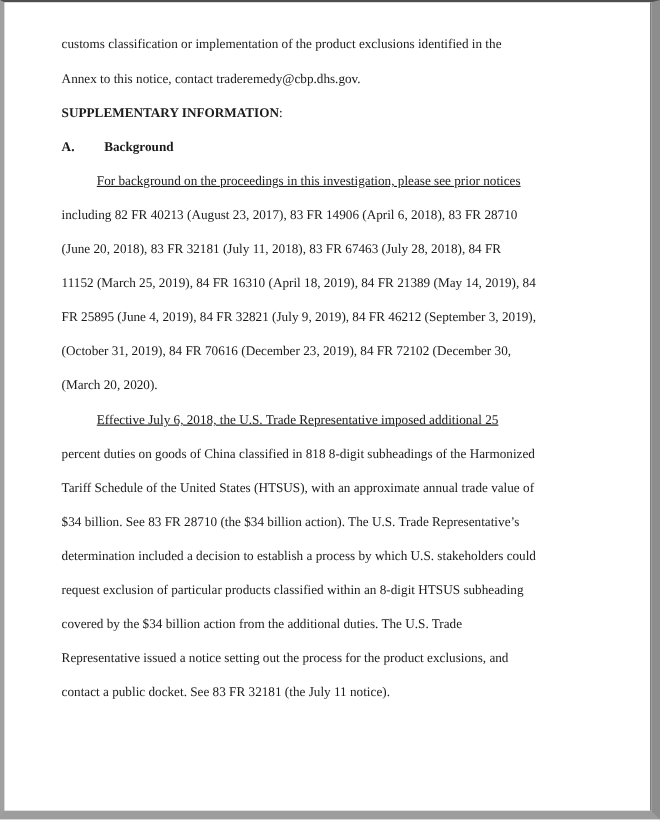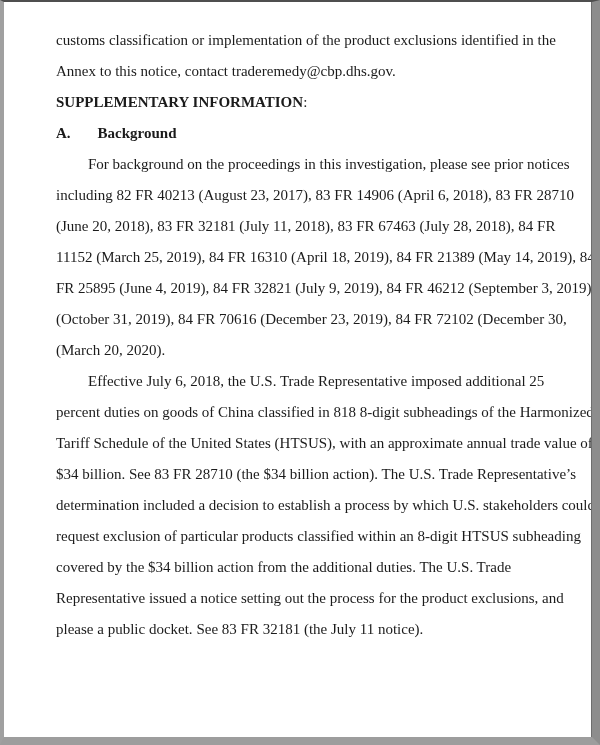--- a/index.html
+++ b/index.html
@@ -31,30 +31,31 @@
     position: absolute;
     right: 0; top: 0; bottom: 0;
     width: 1px;
     background: #6e6e6e;
   }
   .doc-text {
     position: absolute;
     left: 0; top: 0; right: 0; bottom: 0;
     padding: 23px 18px 0 52px;
     font-family: "Liberation Serif", "DejaVu Serif", serif;
-    font-size: 15px;
+    font-size: 12px;
     color: #1b1b1b;
   }
   .line {
     height: 31px;
     line-height: 31px;
     white-space: nowrap;
   }
   .line.indent {
     text-indent: 32px;
+    text-decoration: underline;
   }
   .run-bold   { font-weight: bold; margin-top: 46px; }
   .run-italic { }
   .tab {
     display: inline-block;
     width: 27px;
   }
 </style>
 </head>
 <body>
@@ -74,16 +75,16 @@
         <div class="line"><span>(October 31, 2019), 84 FR 70616 (December 23, 2019), 84 FR 72102 (December 30,</span></div>
         <div class="line"><span>(March 20, 2020).</span></div>
         <div class="line indent"><span>Effective July 6, 2018, the U.S. Trade Representative imposed additional 25</span></div>
         <div class="line"><span>percent duties on goods of China classified in 818 8-digit subheadings of the Harmonized</span></div>
         <div class="line"><span>Tariff Schedule of the United States (HTSUS), with an approximate annual trade value of</span></div>
         <div class="line"><span>$34 billion. </span><span class="run-italic">See</span><span> 83 FR 28710 (the $34 billion action). The U.S. Trade Representative’s</span></div>
         <div class="line"><span>determination included a decision to establish a process by which U.S. stakeholders could</span></div>
         <div class="line"><span>request exclusion of particular products classified within an 8-digit HTSUS subheading</span></div>
         <div class="line"><span>covered by the $34 billion action from the additional duties. The U.S. Trade</span></div>
         <div class="line"><span>Representative issued a notice setting out the process for the product exclusions, and</span></div>
-        <div class="line"><span>please a public docket. </span><span class="run-italic">See</span><span> 83 FR 32181 (the July 11 notice).</span></div>
+        <div class="line"><span>contact a public docket. </span><span class="run-italic">See</span><span> 83 FR 32181 (the July 11 notice).</span></div>
       </div>
   </div>
 </div>
 
 </body></html>

